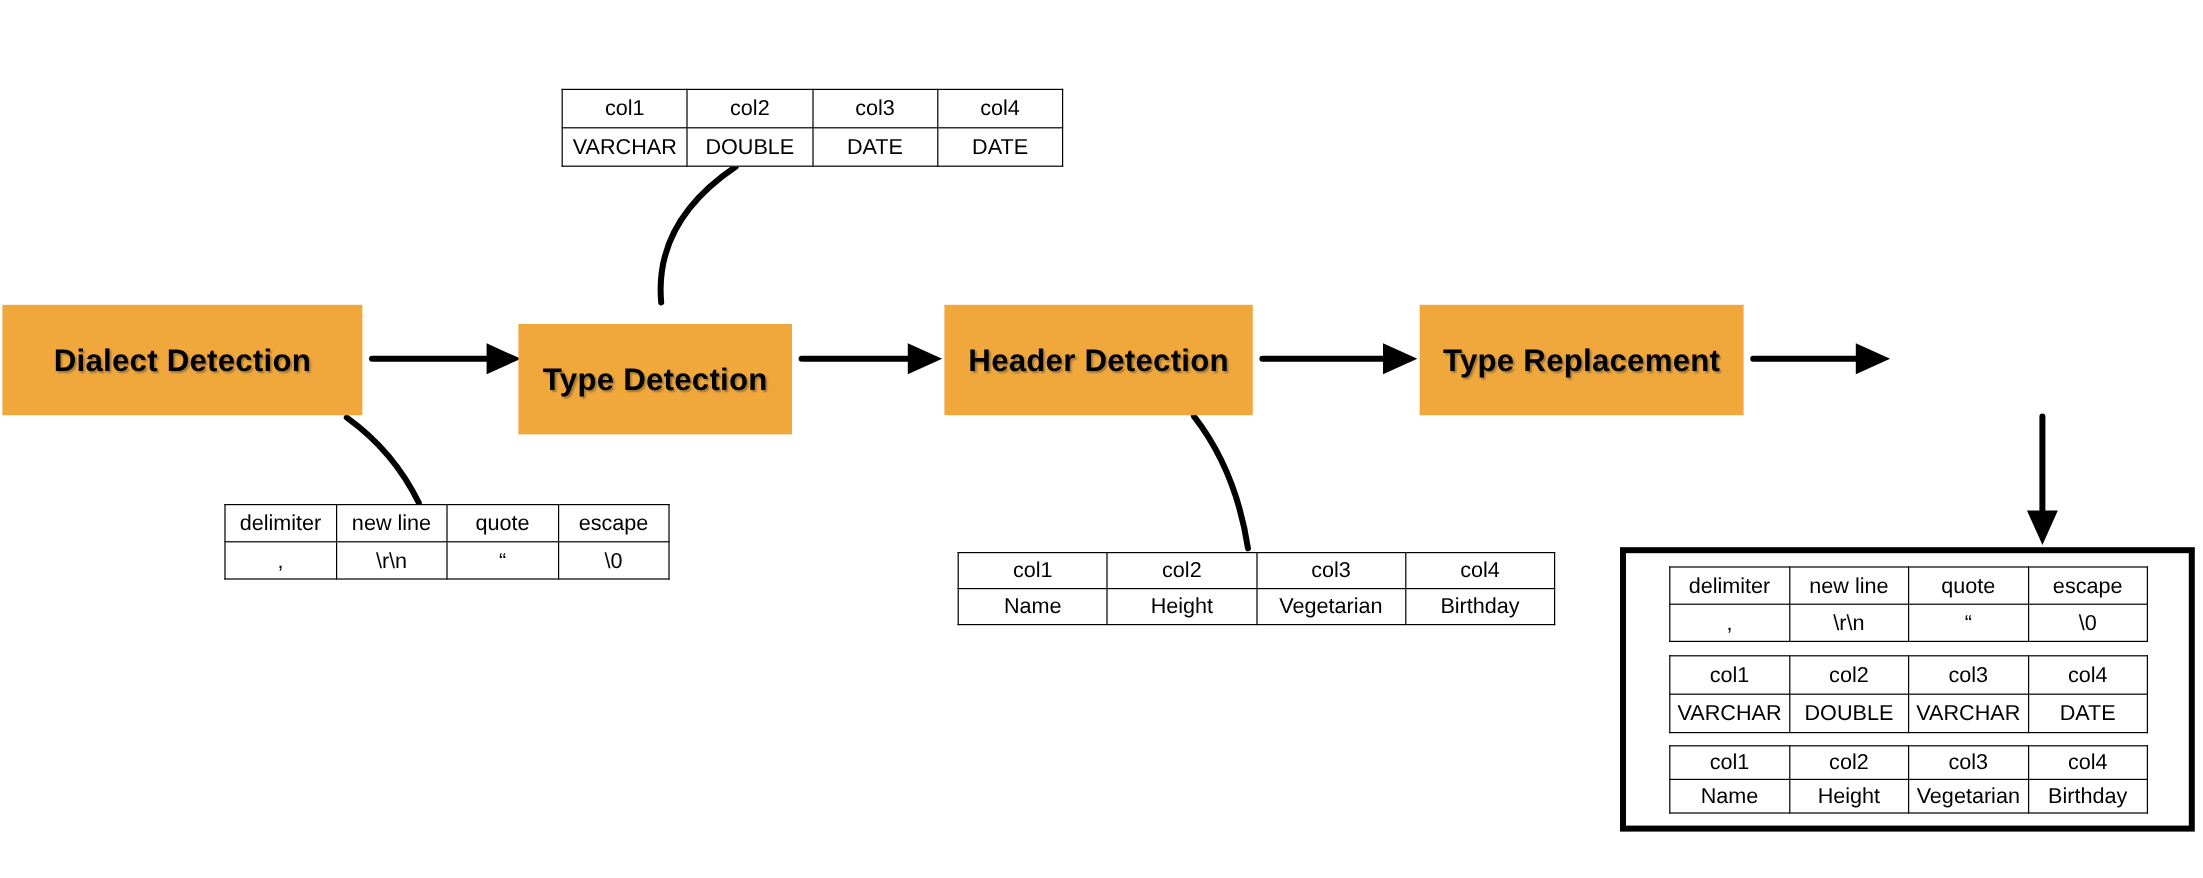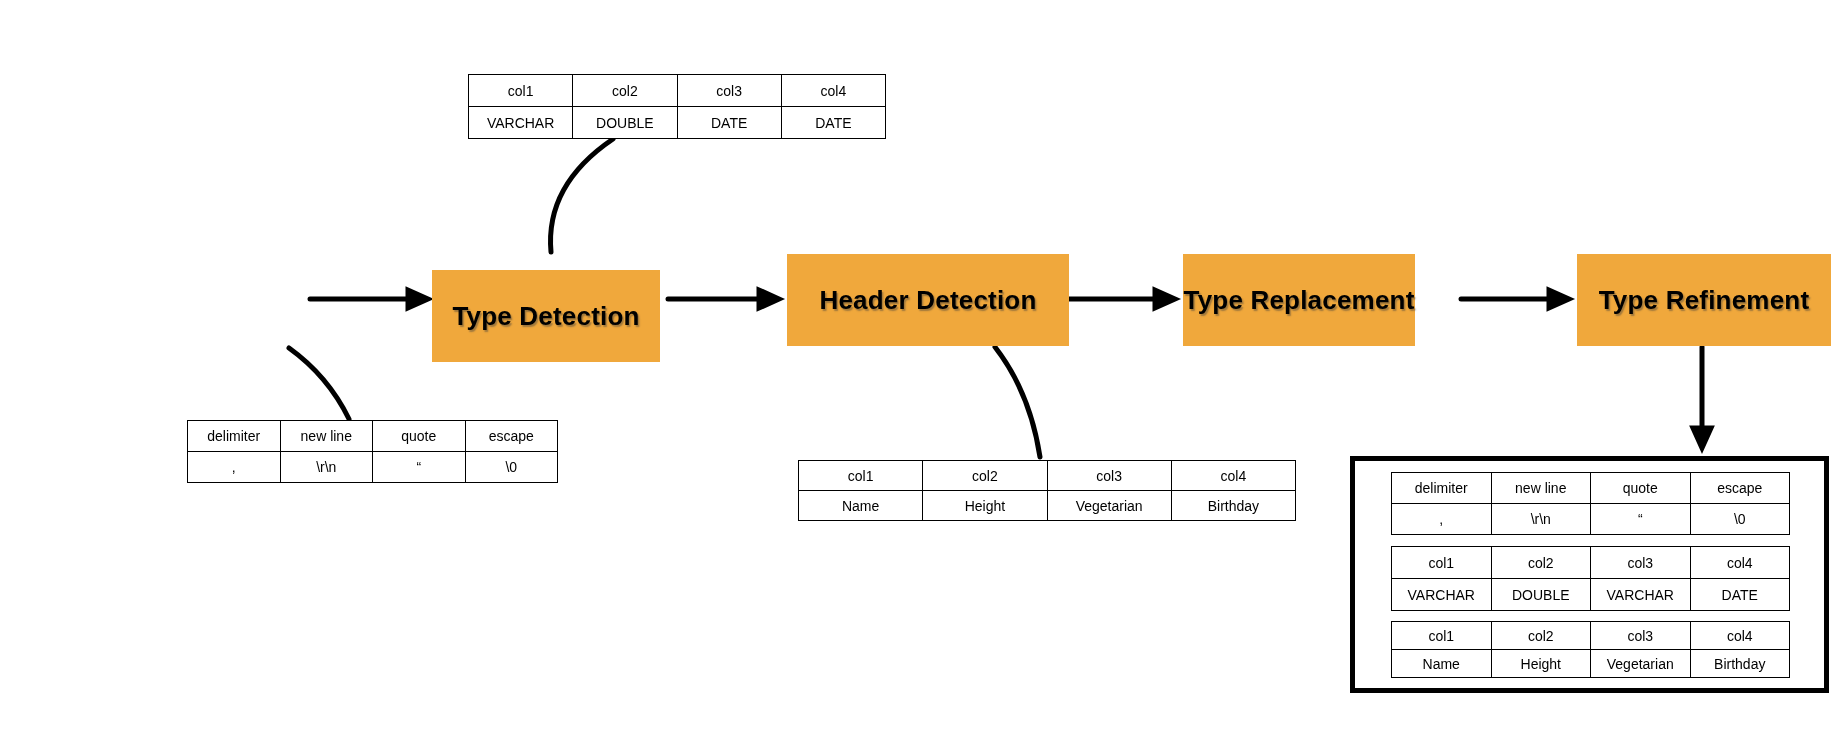--- a/index.html
+++ b/index.html
@@ -9,29 +9,29 @@
   }
   .layer{position:absolute;left:0;top:0;width:1836px;height:732px;pointer-events:none;}
   .stage{
     position:absolute;top:254px;height:92px;background:#F0A83C;
     display:flex;align-items:center;justify-content:center;
     font-weight:bold;font-size:26px;letter-spacing:0.2px;
   }
   .stage span{text-shadow:1.5px 1.5px 1.5px rgba(60,60,60,0.45);white-space:nowrap;}
   .stage-dialect{left:2px;width:300px;}
   .stage-typedet{left:432px;width:228px;margin-top:16px;}
-  .stage-headerdet{left:787px;width:282px;}
-  .stage-typerep{left:1183px;width:232px;}
+  .stage-headerdet{left:787px;width:257px;}
+  .stage-typerep{left:1183px;width:270px;}
   .stage-typeref{left:1577px;width:254px;}
   table.dtable{
     position:absolute;border-collapse:collapse;table-layout:fixed;background:#ffffff;
   }
   table.dtable td{
     border:1px solid #000;text-align:center;vertical-align:middle;
-    font-size:14px;padding:0 2px;white-space:nowrap;overflow:hidden;
+    font-size:18px;padding:0 2px;white-space:nowrap;overflow:hidden;
   }
   .t-top{left:468px;top:74px;width:418px;}
   .t-top td{height:31px;}
   .t-dialect{left:187px;top:420px;width:371px;}
   .t-dialect td{height:30px;}
   .t-header{left:798px;top:460px;width:498px;}
   .t-header td{height:29px;}
   .panel{
     position:absolute;left:1350px;top:456px;width:479px;height:237px;
     border:5px solid #000;background:#ffffff;box-sizing:border-box;
@@ -65,31 +65,31 @@
       <polygon points="1702,448 1693,428 1711,428"></polygon>
     </g>
 
     <g stroke="#000" stroke-width="5" stroke-linecap="round" fill="none">
       <path d="M289,348 Q328,376 349,419"></path>
       <path d="M613,139 Q545,185 551,252"></path>
       <path d="M995,347 Q1030,392 1040,457"></path>
     </g>
   </svg>
 
+  <div class="stage stage-dialect">
+    <span>Dialect Detection</span>
+  </div>
   <div class="stage stage-typedet">
     <span>Type Detection</span>
   </div>
   <div class="stage stage-headerdet">
     <span>Header Detection</span>
   </div>
   <div class="stage stage-typerep">
     <span>Type Replacement</span>
-  </div>
-  <div class="stage stage-typeref">
-    <span>Type Refinement</span>
   </div>
 
   <table class="dtable t-top">
     <tbody>
         <tr>
       <td>col1</td>
       <td>col2</td>
       <td>col3</td>
       <td>col4</td>
     </tr>

